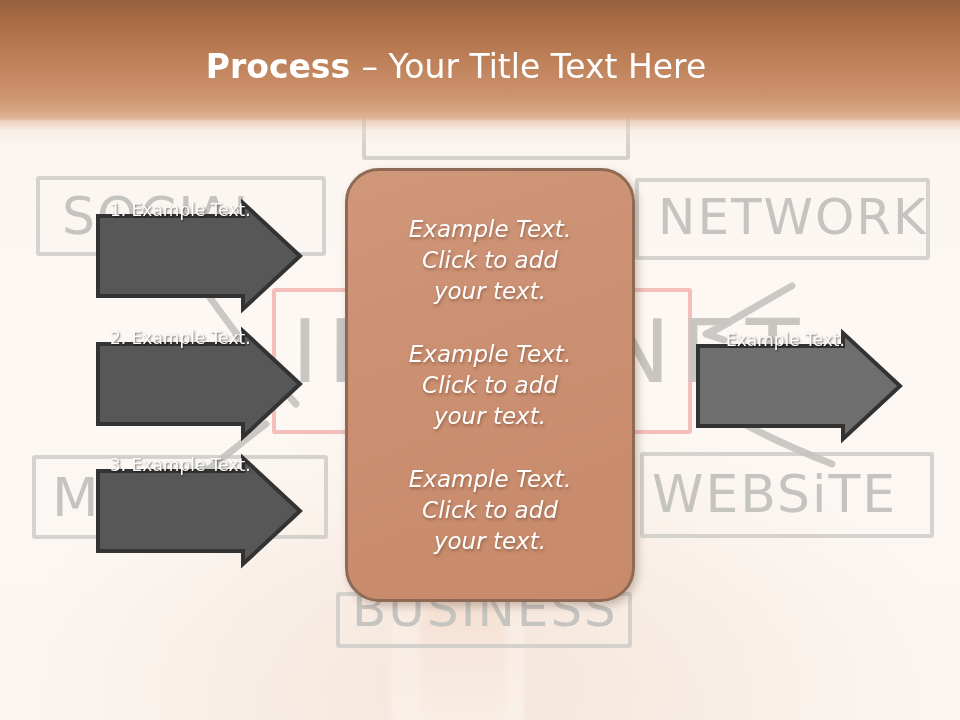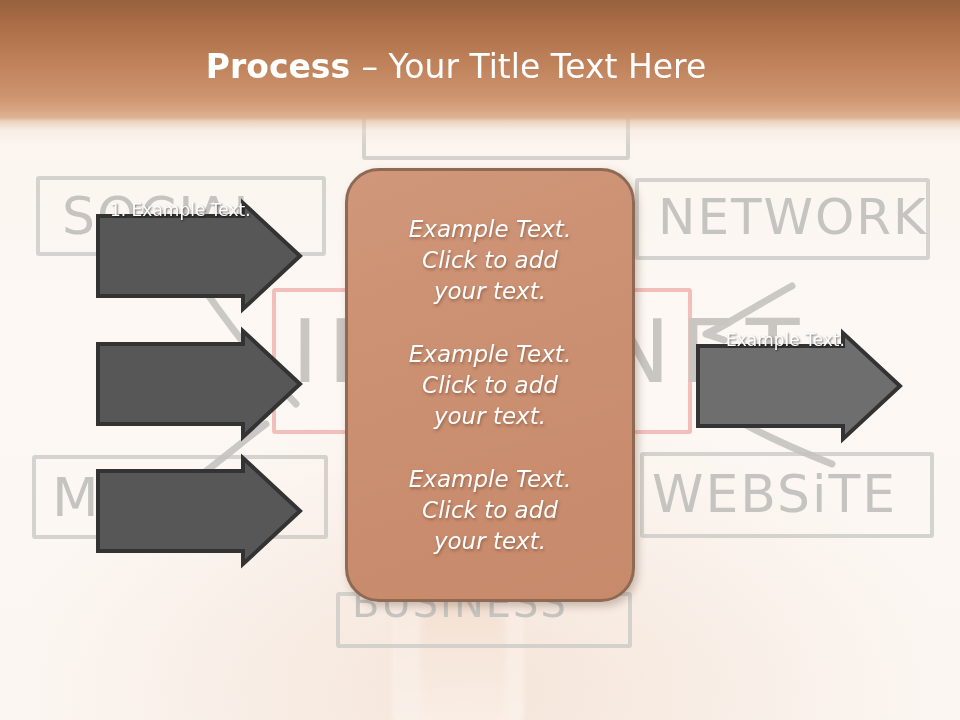--- a/index.html
+++ b/index.html
@@ -179,21 +179,21 @@
   <div class="sketch-box pink" style="left:272px; top:288px; width:420px; height:146px;"></div>
   <div class="sketch-word pinkish" style="left:292px; top:300px; font-size:88px; letter-spacing:10px;">INTERNET</div>
 
   <div class="sketch-box" style="left:32px; top:455px; width:296px; height:84px;"></div>
   <div class="sketch-word" style="left:52px; top:466px; font-size:54px;">M</div>
 
   <div class="sketch-box" style="left:640px; top:452px; width:294px; height:86px;"></div>
   <div class="sketch-word" style="left:652px; top:464px; font-size:52px;">WEBSiTE</div>
 
   <div class="sketch-box" style="left:336px; top:592px; width:296px; height:56px;"></div>
-  <div class="sketch-word" style="left:352px; top:580px; font-size:40px;">BUSINESS</div>
+  <div class="sketch-word" style="left:352px; top:580px; font-size:50px;">BUSINESS</div>
 
   <svg class="sketch-arrow" style="left:200px; top:286px;" width="120" height="130">
     <path d="M6 6 C 30 40, 60 80, 96 118" stroke="#c6c4c0" stroke-width="7" fill="none" stroke-linecap="round"></path>
   </svg>
   <svg class="sketch-arrow" style="left:186px; top:420px;" width="90" height="70">
     <path d="M80 4 C 56 22, 30 44, 6 62" stroke="#c6c4c0" stroke-width="7" fill="none" stroke-linecap="round"></path>
   </svg>
   <svg class="sketch-arrow" style="left:740px; top:420px;" width="100" height="50">
     <path d="M4 4 C 30 18, 62 32, 92 44" stroke="#c6c4c0" stroke-width="7" fill="none" stroke-linecap="round"></path>
   </svg>
@@ -206,26 +206,28 @@
     <svg width="206" height="112" viewBox="0 0 206 112">
       <polygon points="2,16 147,16 147,3 204,56 147,109 147,96 2,96" fill="#575757" stroke="#333333" stroke-width="4" stroke-linejoin="miter"></polygon>
     </svg>
     <span class="arrow-label">1. Example Text.</span>
   </div>
 
   <div class="block-arrow" style="left:96px; top:328px; width:206px; height:112px; padding-left:14px;">
     <svg width="206" height="112" viewBox="0 0 206 112">
       <polygon points="2,16 147,16 147,3 204,56 147,109 147,96 2,96" fill="#575757" stroke="#333333" stroke-width="4" stroke-linejoin="miter"></polygon>
     </svg>
+    <span class="arrow-label">2. Example Text.</span>
   </div>
 
   <div class="block-arrow" style="left:96px; top:455px; width:206px; height:112px; padding-left:14px;">
     <svg width="206" height="112" viewBox="0 0 206 112">
       <polygon points="2,16 147,16 147,3 204,56 147,109 147,96 2,96" fill="#575757" stroke="#333333" stroke-width="4" stroke-linejoin="miter"></polygon>
     </svg>
+    <span class="arrow-label">3. Example Text.</span>
   </div>
 
   <div class="block-arrow" style="left:696px; top:330px; width:206px; height:112px; padding-left:30px;">
     <svg width="206" height="112" viewBox="0 0 206 112">
       <polygon points="2,16 147,16 147,3 204,56 147,109 147,96 2,96" fill="#6e6e6e" stroke="#333333" stroke-width="4" stroke-linejoin="miter"></polygon>
     </svg>
     <span class="arrow-label">Example Text.</span>
   </div>
 
   <div class="center-panel">

